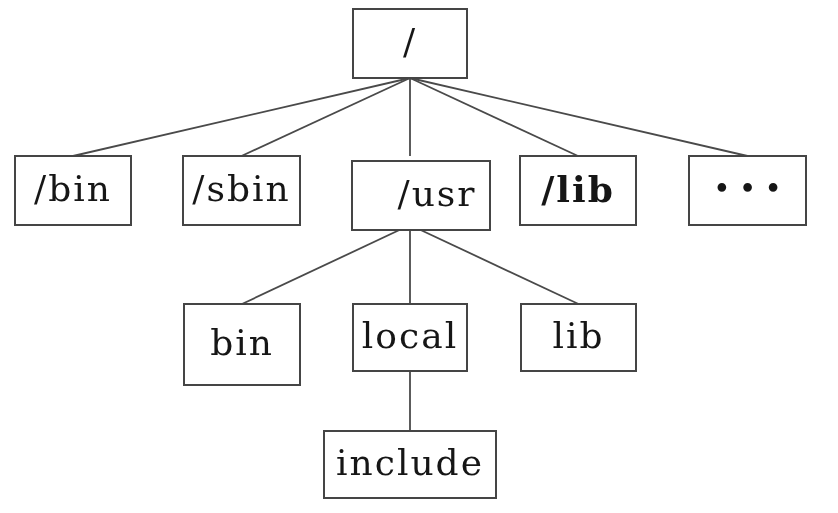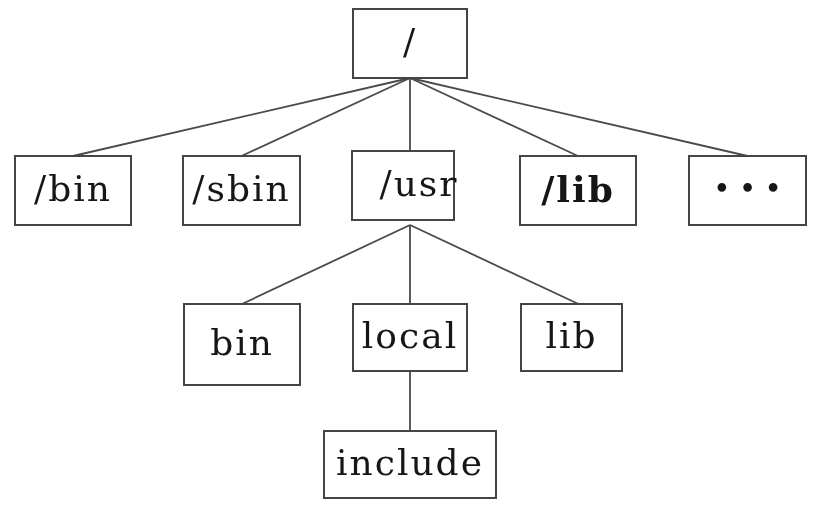--- a/index.html
+++ b/index.html
@@ -37,26 +37,26 @@
     font-size: 36px;
     color: #161616;
     letter-spacing: 2px;
     white-space: nowrap;
     line-height: 1;
     padding-bottom: 4px;
   }
   .node[data-node="root"]      { left: 352px; top: 8px;   width: 116px; height: 71px; }
   .node[data-node="bin"]       { left: 14px;  top: 155px; width: 118px; height: 71px; }
   .node[data-node="sbin"]      { left: 182px; top: 155px; width: 119px; height: 71px; }
-  .node[data-node="usr"]       { left: 351px; top: 150px; width: 104px; height: 71px; padding-left: 32px; }
+  .node[data-node="usr"]       { left: 351px; top: 160px; width: 140px; height: 71px; padding-left: 32px; }
   .node[data-node="lib"]       { left: 519px; top: 155px; width: 118px; height: 71px; font-weight: bold; }
   .node[data-node="ellipsis"]  { left: 688px; top: 155px; width: 119px; height: 71px; }
   .node[data-node="usr_bin"]   { left: 183px; top: 303px; width: 118px; height: 83px; }
   .node[data-node="usr_local"] { left: 352px; top: 303px; width: 116px; height: 69px; text-align: right; }
-  .node[data-node="usr_lib"]   { left: 520px; top: 303px; width: 103px; height: 69px; text-align: center; }
+  .node[data-node="usr_lib"]   { left: 520px; top: 303px; width: 117px; height: 69px; text-align: center; }
   .node[data-node="include"]   { left: 323px; top: 430px; width: 174px; height: 69px; }
   .node[data-node="ellipsis"] .label {
     font-size: 30px;
     letter-spacing: 8px;
     padding-left: 8px; 
   }
 </style>
 </head>
 <body>
 

